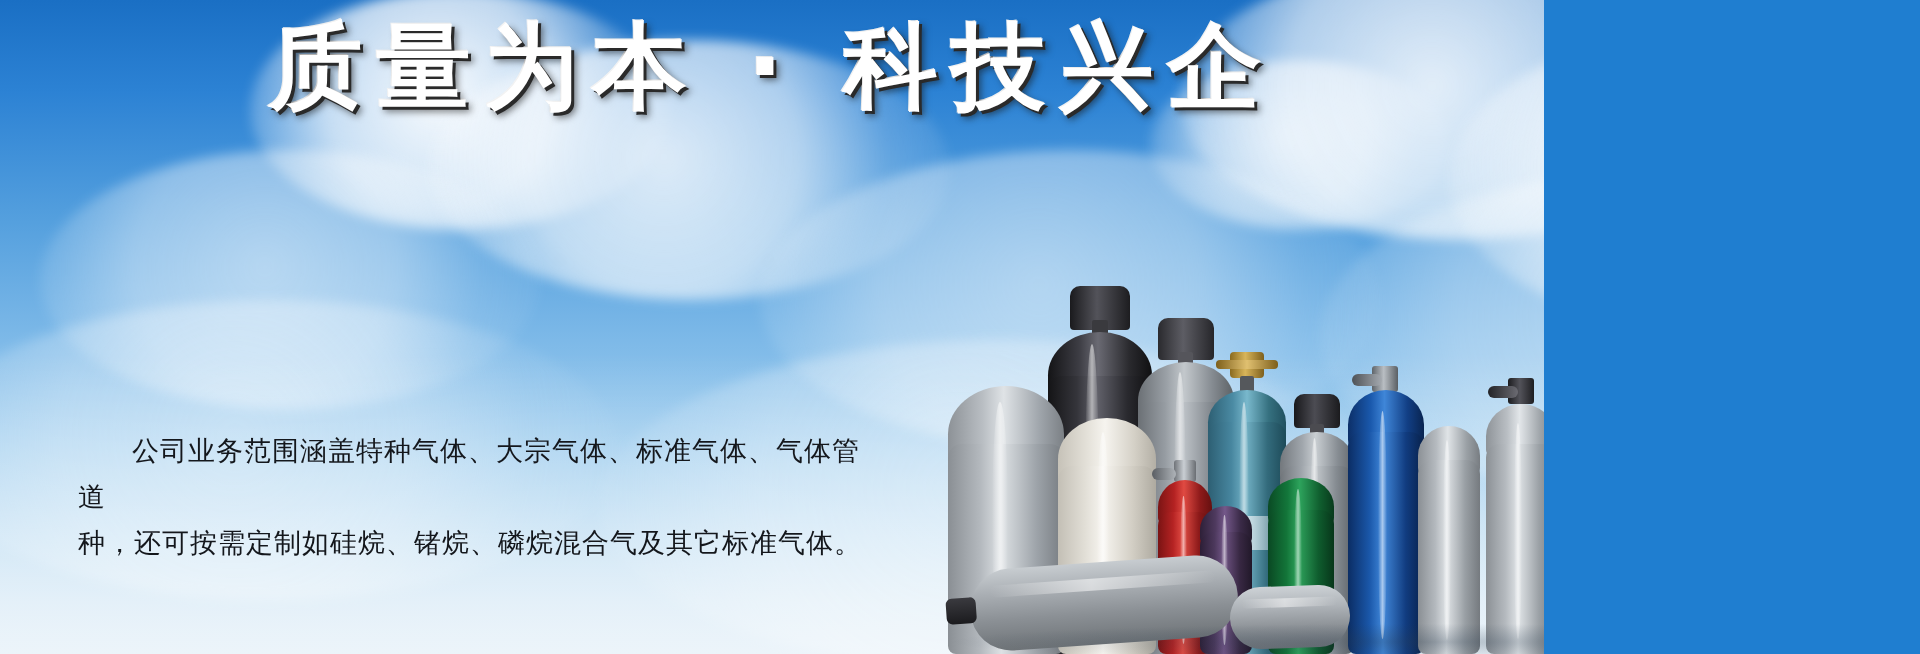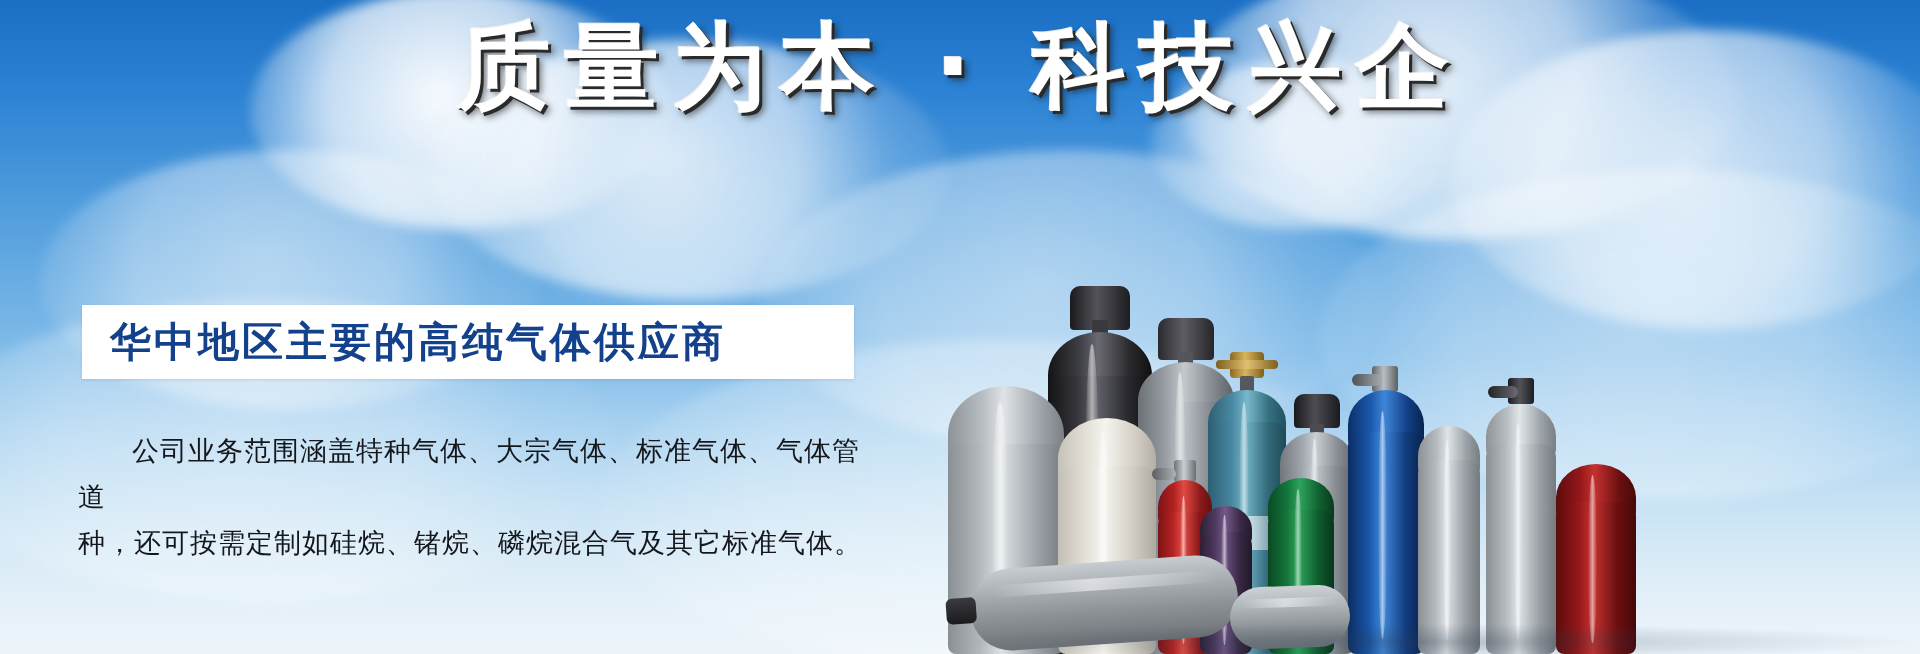--- a/index.html
+++ b/index.html
@@ -4,21 +4,21 @@
 <style>
   * { margin:0; padding:0; box-sizing:border-box; }
   html,body { width:1920px; height:654px; overflow:hidden; }
   body {
     font-family:"Liberation Sans", sans-serif;
     background:#1f7ed0;
   }
 
   .banner {
     position:relative;
-    width:1920px; height:654px;
+    width:1544px; height:654px;
     overflow:hidden;
     background:
       linear-gradient(180deg,
         #1a6fc4 0%,
         #2c82d4 14%,
         #55a0de 34%,
         #7db9e8 52%,
         #9fcdee 68%,
         #bcdcf2 82%,
         #cfe5f4 92%,
@@ -161,23 +161,20 @@
   <div class="cloud c6"></div>
   <div class="cloud c7"></div>
   <div class="cloud c8"></div>
   <div class="cloud c9"></div>
   <div class="haze"></div>
 
   <div class="headline-wrap">
     <div class="headline">质量为本 · 科技兴企</div>
   </div>
 
-  <div class="slogan-bar">
-    <div class="slogan-text">华中地区主要的高纯气体供应商</div>
-  </div>
 
   <div class="para">
     <div><span class="indent"></span><span>公司业务范围涵盖特种气体、大宗气体、标准气体、气体管道</span></div>
     <div><span>种，还可按需定制如硅烷、锗烷、磷烷混合气及其它标准气体。</span></div>
   </div>
 
   <div class="cylinders">
 
     <div class="cyl" style="left:118px; width:104px; height:330px;">
       <div class="cap" style="left:22px; top:-38px; width:60px; height:44px; background:linear-gradient(90deg,#1a1a1d,#53535a 45%,#1d1d20);"></div>

